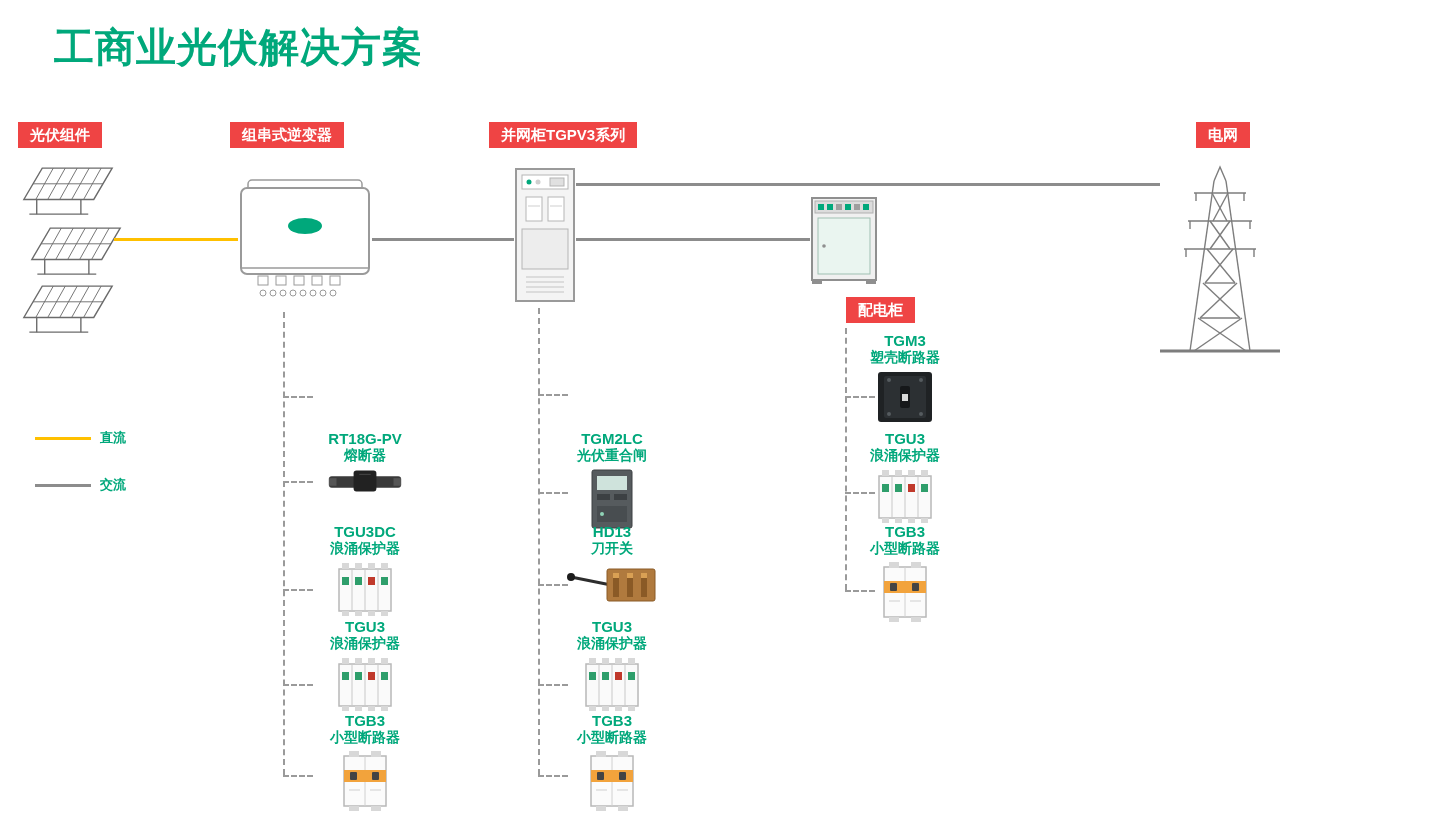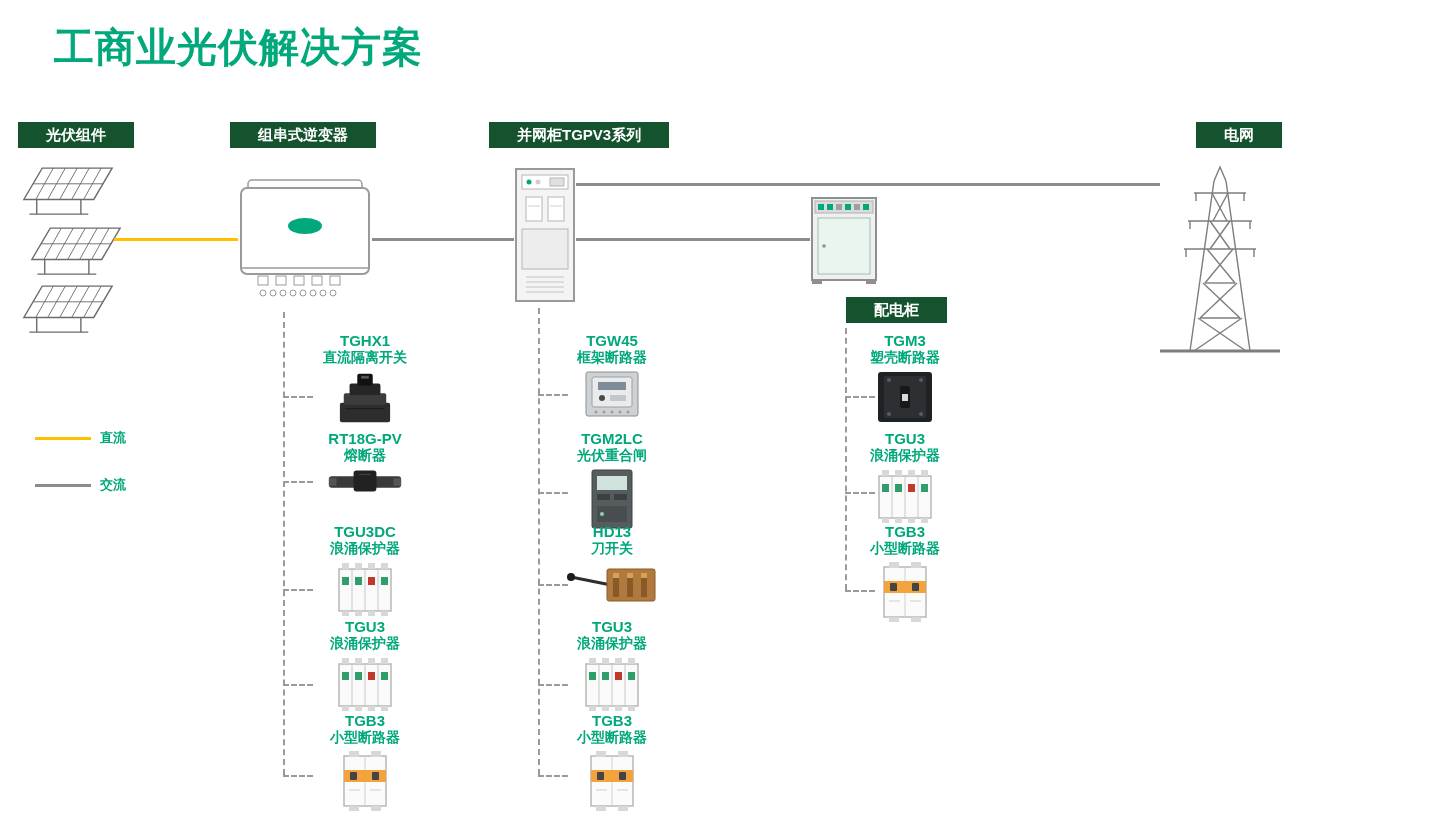--- a/index.html
+++ b/index.html
@@ -1,21 +1,21 @@
 <!DOCTYPE html>
 <html><head>
 <meta charset="utf-8">
 <style>
   html,body{margin:0;padding:0;background:#fff;}
   .stage{position:relative;width:1436px;height:829px;background:#fff;overflow:hidden;
          font-family:"Liberation Sans","DejaVu Sans",sans-serif;border-radius:30px;}
   .title{position:absolute;left:54px;top:20px;margin:0;font-size:40px;font-weight:800;
          color:#00A87B;letter-spacing:1px;}
-  .badge{position:absolute;background:#14532d;color:#fff;font-size:15px;font-weight:bold;
-         height:26px;line-height:26px;padding:0 28px;white-space:nowrap;}
+  .badge{position:absolute;background:#ef4444;color:#fff;font-size:15px;font-weight:bold;
+         height:26px;line-height:26px;padding:0 12px;white-space:nowrap;}
   .hline{position:absolute;height:3px;background:#8C8C8C;}
   .hline.dc{background:#FFC000;}
   .vdash{position:absolute;width:0;border-left:2px dashed #9a9a9a;}
   .hdash{position:absolute;height:0;border-top:2px dashed #9a9a9a;}
   .legend-label{position:absolute;color:#00A87B;font-size:13px;font-weight:bold;}
   .comp{position:absolute;width:120px;text-align:center;}
   .comp .model{color:#00A87B;font-weight:bold;font-size:15px;line-height:17px;}
   .comp .cname{color:#00A87B;font-weight:bold;font-size:14px;line-height:17px;}
   .comp svg{margin-top:4px;}
   .abs{position:absolute;}
@@ -280,27 +280,20 @@
   <div class="hdash" style="left:538px;top:492px;width:30px"></div>
   <div class="hdash" style="left:538px;top:584px;width:30px"></div>
   <div class="hdash" style="left:538px;top:684px;width:30px"></div>
   <div class="hdash" style="left:538px;top:775px;width:30px"></div>
 
   <div class="vdash" style="left:845px;top:328px;height:262px"></div>
   <div class="hdash" style="left:845px;top:396px;width:30px"></div>
   <div class="hdash" style="left:845px;top:492px;width:30px"></div>
   <div class="hdash" style="left:845px;top:590px;width:30px"></div>
 
-  <div class="comp" style="left:305px;top:332px">
-    <div class="model">TGHX1</div>
-    <div class="cname">直流隔离开关</div>
-    <svg width="58" height="56">
-        <use href="#sym-isolator"></use>
-      </svg>
-  </div>
   <div class="comp" style="left:305px;top:430px">
     <div class="model">RT18G-PV</div>
     <div class="cname">熔断器</div>
     <svg width="76" height="26">
         <use href="#sym-fuse"></use>
       </svg>
   </div>
   <div class="comp" style="left:305px;top:523px">
     <div class="model">TGU3DC</div>
     <div class="cname">浪涌保护器</div>
@@ -316,27 +309,20 @@
       </svg>
   </div>
   <div class="comp" style="left:305px;top:712px">
     <div class="model">TGB3</div>
     <div class="cname">小型断路器</div>
     <svg width="46" height="62">
         <use href="#sym-mcb"></use>
       </svg>
   </div>
 
-  <div class="comp" style="left:552px;top:332px">
-    <div class="model">TGW45</div>
-    <div class="cname">框架断路器</div>
-    <svg width="56" height="48">
-        <use href="#sym-acb"></use>
-      </svg>
-  </div>
   <div class="comp" style="left:552px;top:430px">
     <div class="model">TGM2LC</div>
     <div class="cname">光伏重合闸</div>
     <svg width="44" height="62">
         <use href="#sym-recloser"></use>
       </svg>
   </div>
   <div class="comp" style="left:552px;top:523px">
     <div class="model">HD13</div>
     <div class="cname">刀开关</div>

